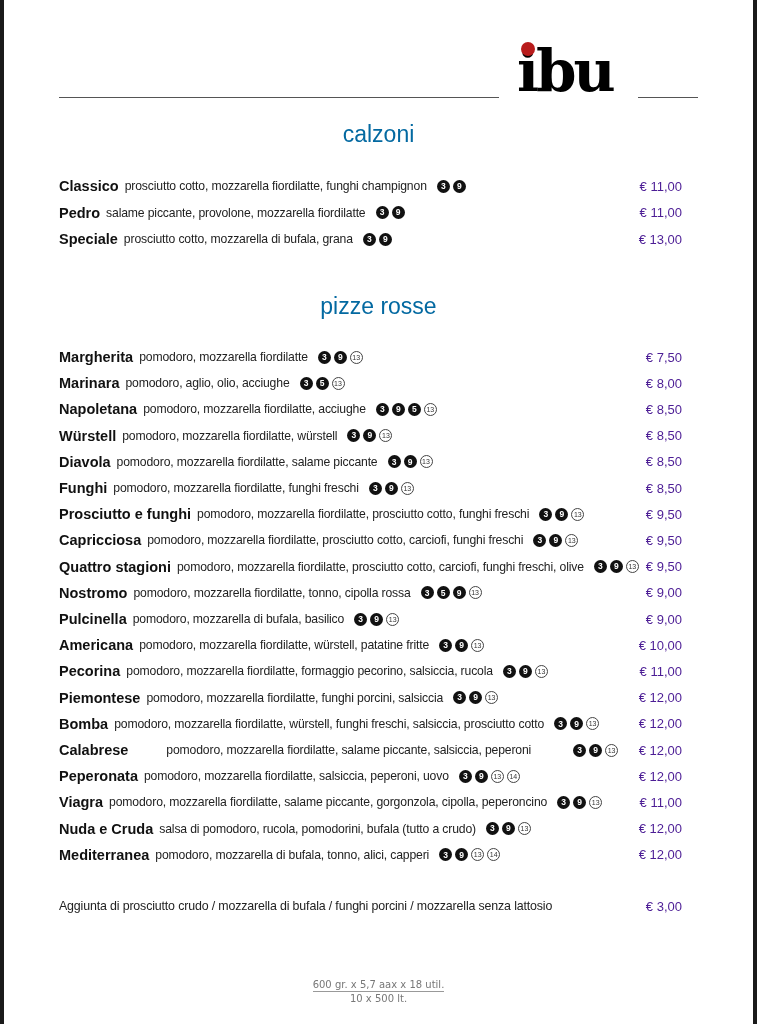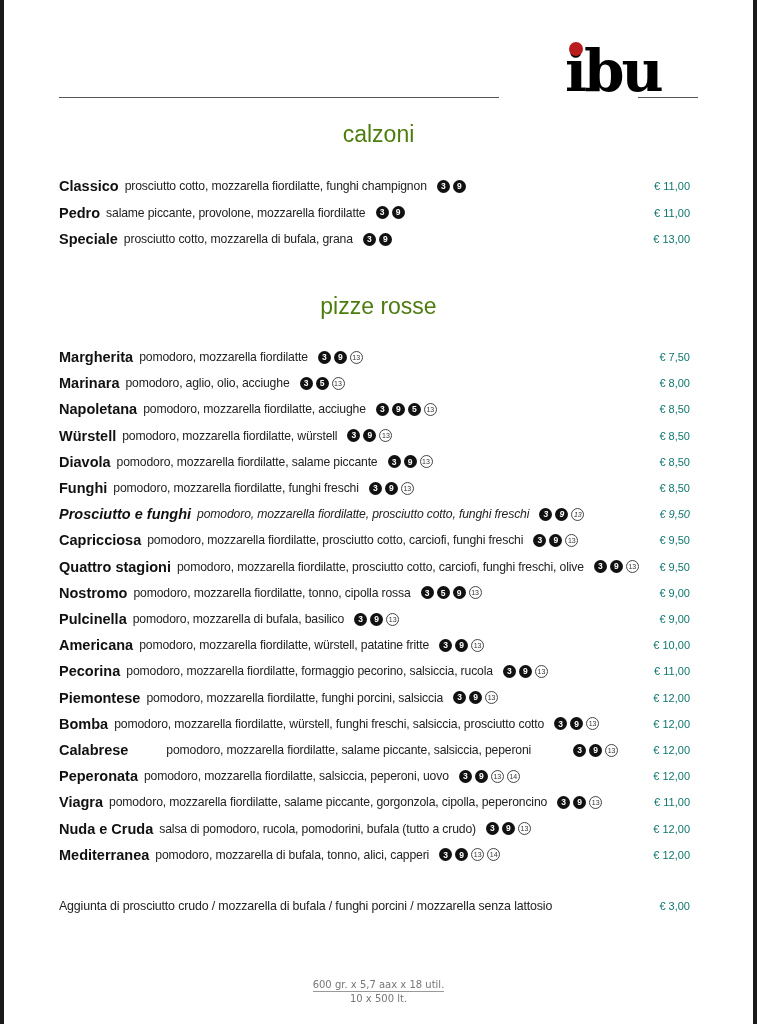--- a/index.html
+++ b/index.html
@@ -7,47 +7,47 @@
     width: 757px; height: 1024px; overflow: hidden;
     background: #ffffff; position: relative;
     font-family: "DejaVu Sans", sans-serif; color: #1a1a1a;
   }
   .frame-left { position: absolute; left: 0; top: 0; width: 4px; height: 1024px; background: #1a1a1a; }
   .frame-right { position: absolute; right: 0; top: 0; width: 4px; height: 1024px; background: #1a1a1a; }
   .header-rule { position: absolute; height: 1px; background: #555; top: 97px; }
   .logo {
     position: absolute; left: 517px; top: 42px; width: 112px; height: 60px;
     font-family: "DejaVu Serif", serif; font-weight: bold; font-size: 58px;
-    letter-spacing: -3px; line-height: 58px; color: #000; margin-left: 48px;
+    letter-spacing: -3px; line-height: 58px; color: #000;
   }
   .logo .dot {
     position: absolute; left: 4px; top: 0px; width: 14px; height: 14px;
     border-radius: 50%; background: #b81c1c;
   }
   .section-title {
     position: absolute; left: 0; width: 757px; text-align: center;
-    font-family: "Liberation Sans", sans-serif; font-size: 23px; color: #4d7c0f;
+    font-family: "Liberation Sans", sans-serif; font-size: 23px; color: #0369a1;
   }
   .row {
     position: absolute; left: 59px; right: 59px; height: 20px;
     display: flex; align-items: center; white-space: nowrap;
   }
   .name { font-family: "Liberation Sans", sans-serif; font-weight: bold; font-size: 14.5px; color: #111; margin-right: 6px; }
   .desc { font-family: "Liberation Sans", sans-serif; font-size: 12.2px; color: #222; letter-spacing: -0.15px; }
   .allergens { display: inline-flex; gap: 3px; margin-left: 10px; align-items: center; }
   .al {
     display: inline-flex; align-items: center; justify-content: center;
     width: 13px; height: 13px; border-radius: 50%;
     font-family: "Liberation Sans", sans-serif; font-size: 8.5px; font-weight: bold; line-height: 1;
   }
   .al.filled { background: #111; color: #fff; }
   .al.outline { background: #fff; color: #333; border: 1px solid #444; width: 11px; height: 11px; font-size: 7px; font-weight: normal; }
   .price {
-    position: absolute; right: 8px; font-family: "Liberation Sans", sans-serif;
-    font-size: 11px; color: #0f766e;
+    position: absolute; right: 16px; font-family: "Liberation Sans", sans-serif;
+    font-size: 13px; color: #4c1d95;
   }
   .extra { position: absolute; left: 59px; right: 59px; top: 896px; height: 20px; display: flex; align-items: center; }
   .extra .desc { font-size: 12.4px; }
   .footer-note {
     position: absolute; left: 0; width: 757px; text-align: center;
     font-family: "DejaVu Sans", sans-serif; font-size: 10px; color: #777;
   }
   .footer-note.l1 { top: 979px; }
   .footer-note.l1 span { border-bottom: 1px solid #999; padding-bottom: 1px; }
   .footer-note.l2 { top: 993px; }
@@ -152,21 +152,21 @@
     <div class="row" style="top: 478px;">
       <span class="name">Funghi</span>
       <span class="desc">pomodoro, mozzarella fiordilatte, funghi freschi</span>
       <span class="allergens">
         <span class="al filled">3</span>
         <span class="al filled">9</span>
         <span class="al outline">13</span>
       </span>
       <span class="price">€ 8,50</span>
     </div>
-    <div class="row" style="top: 504.2px; font-style: italic;">
+    <div class="row" style="top: 504.2px;">
       <span class="name">Prosciutto e funghi</span>
       <span class="desc">pomodoro, mozzarella fiordilatte, prosciutto cotto, funghi freschi</span>
       <span class="allergens">
         <span class="al filled">3</span>
         <span class="al filled">9</span>
         <span class="al outline">13</span>
       </span>
       <span class="price">€ 9,50</span>
     </div>
     <div class="row" style="top: 530.4px;">

